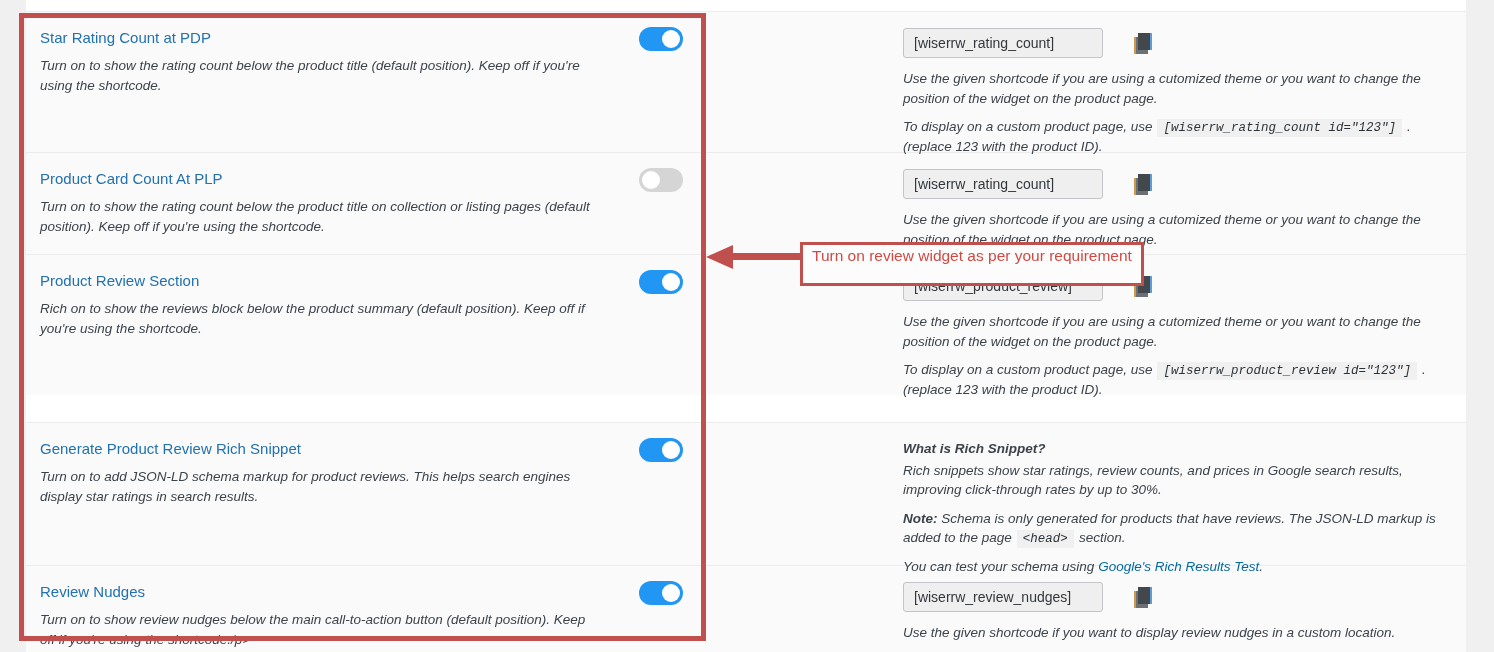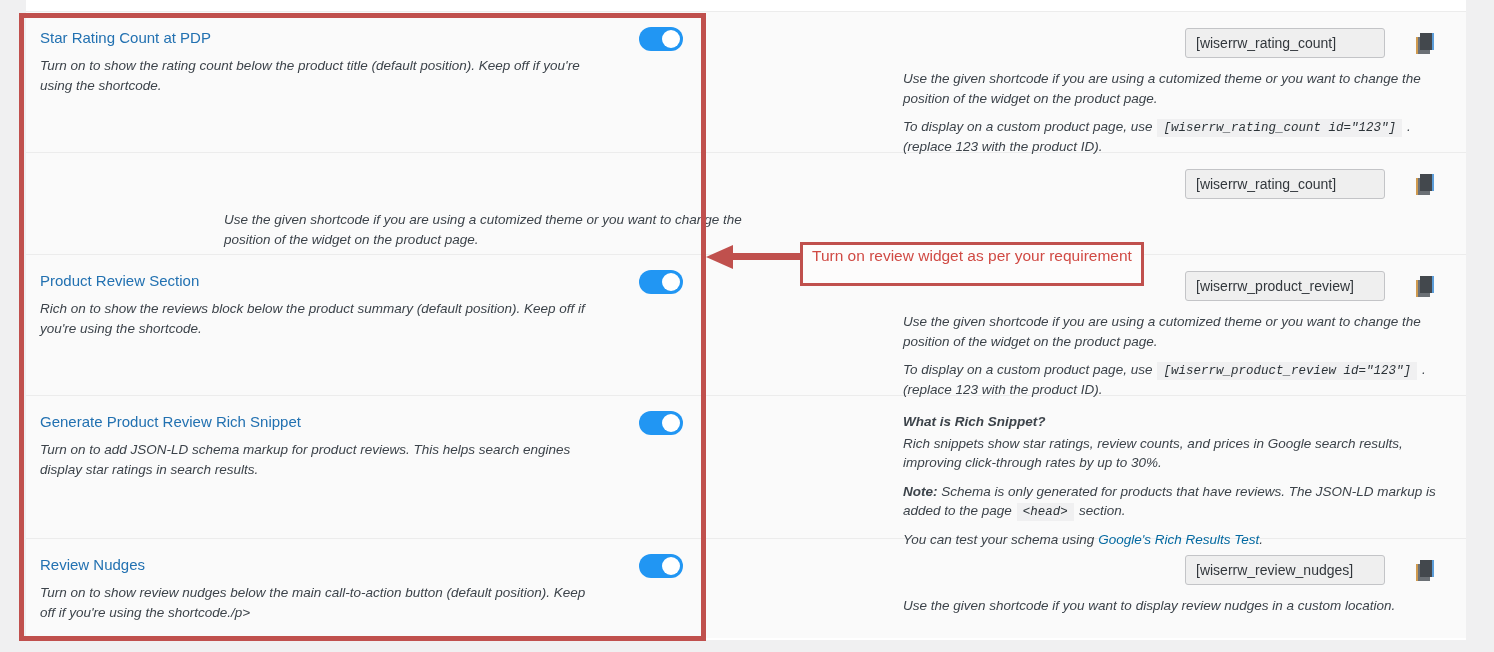--- a/index.html
+++ b/index.html
@@ -4,37 +4,37 @@
 <style>
   * { margin:0; padding:0; box-sizing:border-box; }
   html,body { width:1494px; height:652px; }
   body { font-family:"Liberation Sans", sans-serif; background:#f0f0f1; }
 
   .page { position:relative; width:1494px; height:652px; background:#f0f0f1; overflow:hidden; }
   .card { position:absolute; left:26px; top:0; width:1440px; height:640px; background:#ffffff; }
   .topstrip { height:11px; background:#ffffff; }
 
   .row { display:flex; background:#fafafa; border-top:1px solid #ececec; }
-  .row.h141 { height:141px; } .row.h102 { height:102px; } .row.h143 { height:143px; } .row.h100 { height:100px; }
+  .row.h141 { height:141px; } .row.h102 { height:102px; } .row.h143 { height:143px;margin-top:27px; } .row.h100 { height:100px; }
 
   .cell-left { width:679px; padding:17px 80px 0 14px; position:relative; }
   .cell-right { flex:1; padding:16px 30px 0 198px; }
 
   .row-title { font-size:15px; color:#2271b1; margin-bottom:10px; font-weight:400; }
   .desc { font-style:italic; font-size:13.5px; color:#3c434a; line-height:1.45; margin:0 0 9px 0; max-width:560px; }
   .cell-right .desc { max-width:545px; }
 
   .toggle { position:absolute; top:15px; right:22px; width:44px; height:24px; border-radius:12px; cursor:pointer; }
   .toggle .knob { position:absolute; top:3px; width:18px; height:18px; border-radius:50%; background:#ffffff; }
   .toggle.on { background:#2196f3; }
   .toggle.on .knob { right:3px; }
   .toggle.off { background:#d5d5d5; }
   .toggle.off .knob { left:3px; }
 
-  .shortcode-line { display:flex; align-items:center; gap:30px; margin-bottom:11px;justify-content:flex-end; }
+  .shortcode-line { display:flex; align-items:center; gap:30px; margin-bottom:11px; }
   .shortcode-input { width:200px; height:30px; padding:0 10px; background:#efefef; border:1px solid #c3c4c7; border-radius:3px; font-family:"Liberation Sans", sans-serif; font-size:14px; color:#32373c; }
 
   .copy-icon { position:relative; width:21px; height:23px; display:inline-block; cursor:pointer; flex:0 0 auto; }
   .ci-back  { position:absolute; left:1px; top:5px; width:14px; height:17px; background:#6b7075; border-left:2px solid #cf9a4f; }
   .ci-front { position:absolute; left:5px; top:1px; width:14px; height:17px; background:#43484d; border-right:2px solid #5b9dd9; }
 
   .code { font-family:"Liberation Mono", monospace; font-style:italic; font-size:12.5px; background:#f0f0f1; color:#2c3338; padding:2px 6px; margin:0 5px; white-space:nowrap; }
   .bold { font-weight:bold; }
   .link { color:#0369a1; cursor:pointer; }
 
@@ -66,20 +66,27 @@
               <span class="ci-back"></span>
               <span class="ci-front"></span>
             </span>
         </div>
         <p class="desc">Use the given shortcode if you are using a cutomized theme or you want to change the position of the widget on the product page.</p>
         <p class="desc"><span>To display on a custom product page, use</span><span class="code">[wiserrw_rating_count id="123"]</span><span>. (replace 123 with the product ID).</span></p>
       </div>
     </div>
 
     <div class="row h102">
+      <div class="cell-left">
+        <div class="row-title">Product Card Count At PLP</div>
+        <p class="desc">Turn on to show the rating count below the product title on collection or listing pages (default position). Keep off if you're using the shortcode.</p>
+        <div class="toggle off">
+            <span class="knob"></span>
+          </div>
+      </div>
       <div class="cell-right">
         <div class="shortcode-line">
           <input class="shortcode-input" readonly="" value="[wiserrw_rating_count]" style="">
           <span class="copy-icon">
               <span class="ci-back"></span>
               <span class="ci-front"></span>
             </span>
         </div>
         <p class="desc">Use the given shortcode if you are using a cutomized theme or you want to change the position of the widget on the product page.</p>
       </div>

